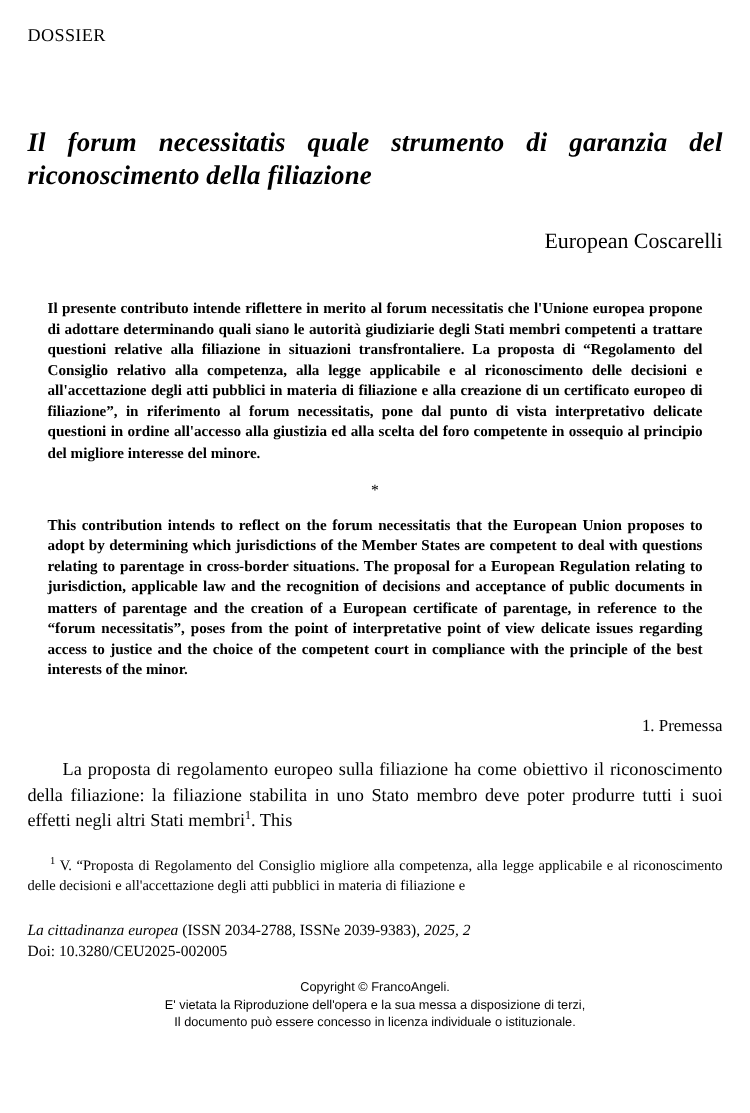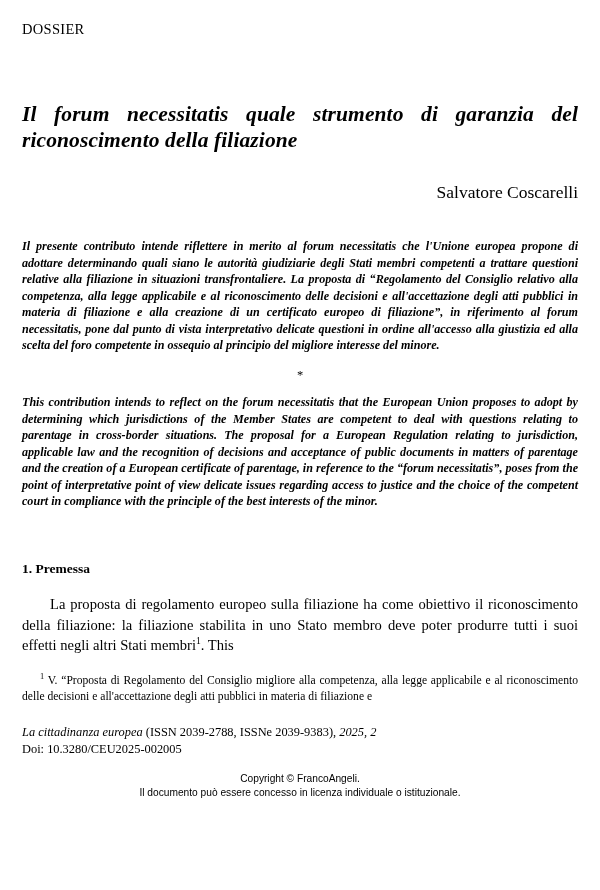--- a/index.html
+++ b/index.html
@@ -46,44 +46,44 @@
   
   .author {
     text-align: right;
     font-size: 17.5px;
     line-height: 1.2;
     margin: 29px 0 0 0;
   }
 
   
   .abstract {
-    font-style: italic;
     font-weight: bold;
     font-size: 12.1px;
     line-height: 1.365;
     text-align: justify;
     text-align-last: left;
-    margin: 0;
+    margin: 16px;
   }
   .abstract-it { margin-top: 35px; }
   .abstract-en { margin-top: 0px; }
 
   .asterisk {
     text-align: center;
     font-size: 12.5px;
     line-height: 1;
     margin: 15px 0 13px 0;
   }
 
   
   .section-heading {
-    font-weight: bold;
+    font-weight: normal;
     font-size: 13.5px;
     line-height: 1.2;
-    margin: 51px 0 0 0;
+    margin: 29px 0 0 0;
+    text-align: right;
   }
 
   
   .body-par {
     font-size: 14.6px;
     line-height: 1.415;
     text-align: justify;
     text-align-last: left;
     text-indent: 28px;
     margin: 17px 0 0 0;
@@ -127,37 +127,38 @@
 </style>
 </head>
 <body>
 
 <div class="page">
 
   <div class="dossier">DOSSIER</div>
 
   <h1 class="title">Il forum necessitatis quale strumento di garanzia del riconoscimento della filiazione</h1>
 
-  <div class="author">Salvatore Coscarelli</div>
+  <div class="author">European Coscarelli</div>
 
   <p class="abstract abstract-it">Il presente contributo intende riflettere in merito al forum necessitatis che l'Unione europea propone di adottare determinando quali siano le autorità giudiziarie degli Stati membri competenti a trattare questioni relative alla filiazione in situazioni transfrontaliere. La proposta di “Regolamento del Consiglio relativo alla competenza, alla legge applicabile e al riconoscimento delle decisioni e all'accettazione degli atti pubblici in materia di filiazione e alla creazione di un certificato europeo di filiazione”, in riferimento al forum necessitatis, pone dal punto di vista interpretativo delicate questioni in ordine all'accesso alla giustizia ed alla scelta del foro competente in ossequio al principio del migliore interesse del minore.</p>
 
   <div class="asterisk">*</div>
 
   <p class="abstract abstract-en">This contribution intends to reflect on the forum necessitatis that the European Union proposes to adopt by determining which jurisdictions of the Member States are competent to deal with questions relating to parentage in cross-border situations. The proposal for a European Regulation relating to jurisdiction, applicable law and the recognition of decisions and acceptance of public documents in matters of parentage and the creation of a European certificate of parentage, in reference to the “forum necessitatis”, poses from the point of interpretative point of view delicate issues regarding access to justice and the choice of the competent court in compliance with the principle of the best interests of the minor.</p>
 
   <h2 class="section-heading">1. Premessa</h2>
 
   <p class="body-par"><span>La proposta di regolamento europeo sulla filiazione ha come obiettivo il riconoscimento della filiazione: la filiazione stabilita in uno Stato membro deve poter produrre tutti i suoi effetti negli altri Stati membri</span><sup>1</sup><span>. This</span></p>
 
   <p class="footnote"><sup>1</sup> <span>V. “Proposta di Regolamento del Consiglio migliore alla competenza, alla legge applicabile e al riconoscimento delle decisioni e all'accettazione degli atti pubblici in materia di filiazione e</span></p>
 
   <div class="journal-block">
-    <div class="journal-line"><span class="it">La cittadinanza europea</span><span> (ISSN 2039-2788, ISSNe 2039-9383), </span><span class="it">2025, 2</span></div>
+    <div class="journal-line"><span class="it">La cittadinanza europea</span><span> (ISSN 2034-2788, ISSNe 2039-9383), </span><span class="it">2025, 2</span></div>
     <div class="doi-line">Doi: 10.3280/CEU2025-002005</div>
   </div>
 
   <div class="copyright">
     <div>Copyright © FrancoAngeli.</div>
+    <div>E' vietata la Riproduzione dell'opera e la sua messa a disposizione di terzi,</div>
     <div>Il documento può essere concesso in licenza individuale o istituzionale.</div>
   </div>
 
 </div>
 
 </body></html>

